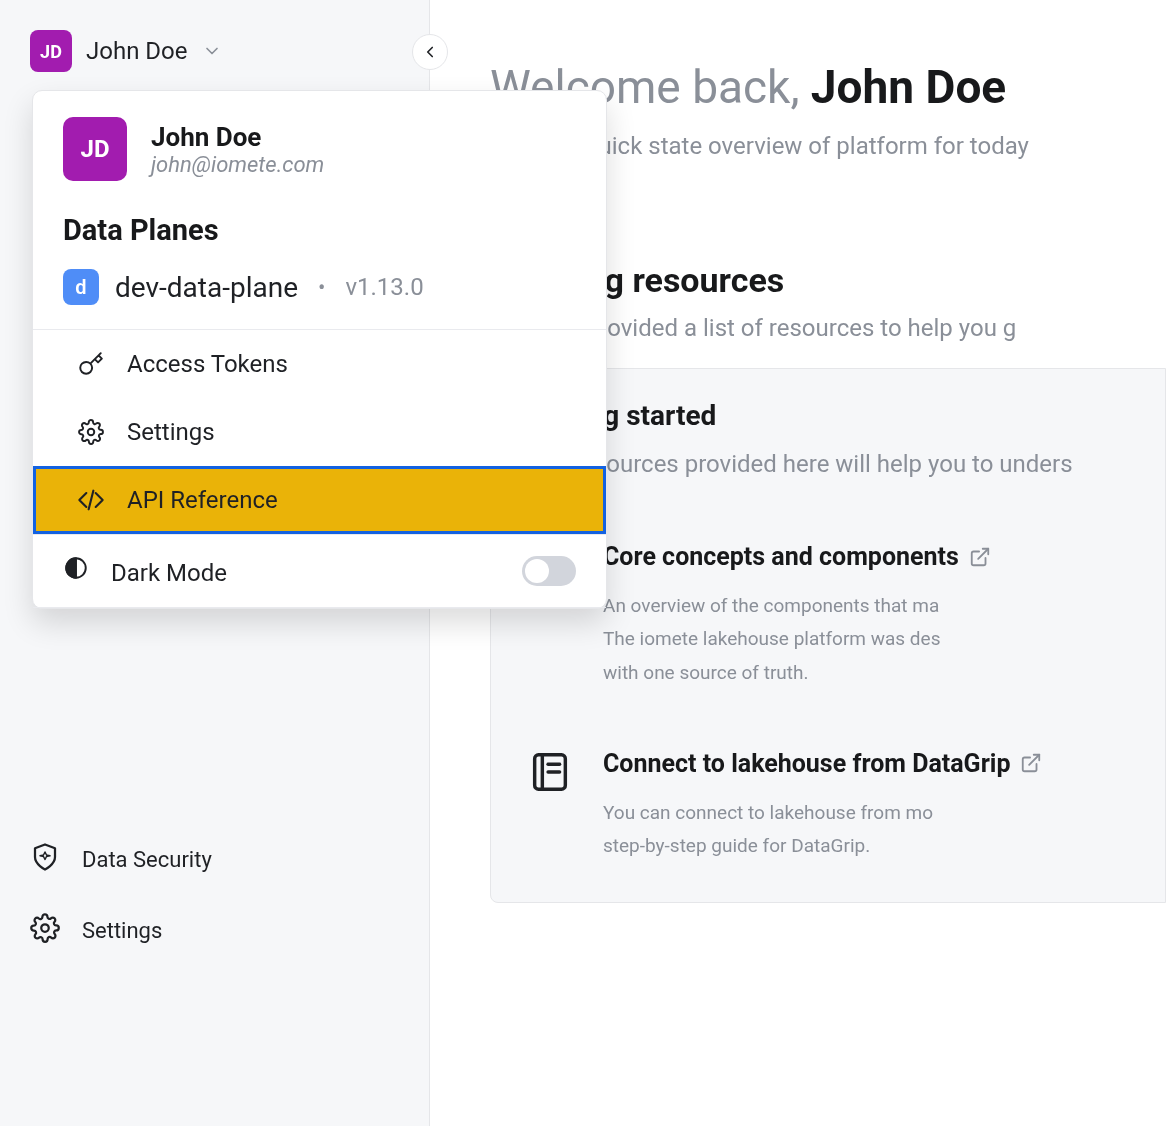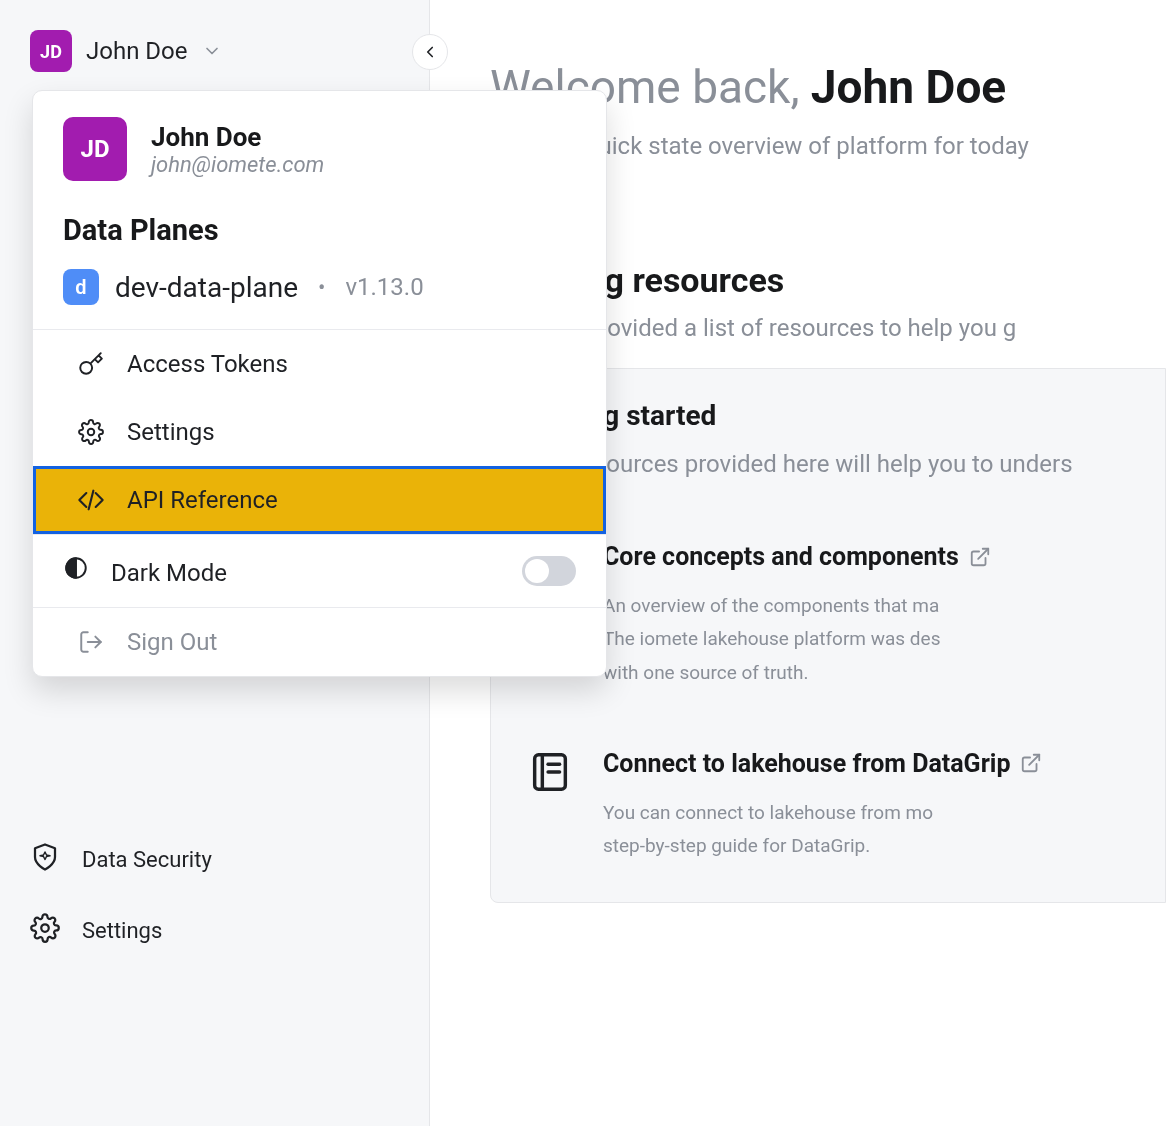--- a/index.html
+++ b/index.html
@@ -444,23 +444,13 @@
             <path d="M12 3a9 9 0 0 0 0 18z" fill="#1f2125"></path>
           </svg>
       </span>
       <span>Dark Mode</span>
     </div>
     <div class="toggle"></div>
   </div>
 
   <hr class="dd-sep">
 
-  <div class="dd-item signout">
-    <span class="ico">
-      <svg width="26" height="26" viewBox="0 0 24 24" fill="none" stroke="#8a8f98" stroke-width="1.8" stroke-linecap="round" stroke-linejoin="round">
-          <path d="M9 21H5a2 2 0 0 1-2-2V5a2 2 0 0 1 2-2h4"></path>
-          <polyline points="16 17 21 12 16 7"></polyline>
-          <line x1="21" y1="12" x2="9" y2="12"></line>
-        </svg>
-    </span>
-    <span>Sign Out</span>
-  </div>
 </div>
 
 </body></html>

